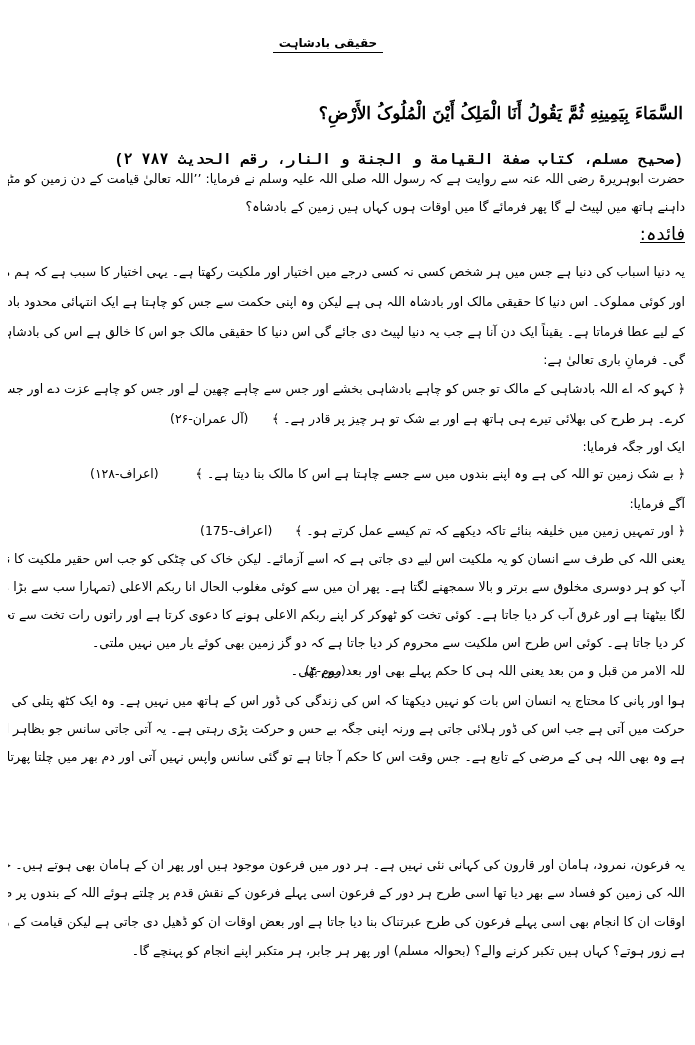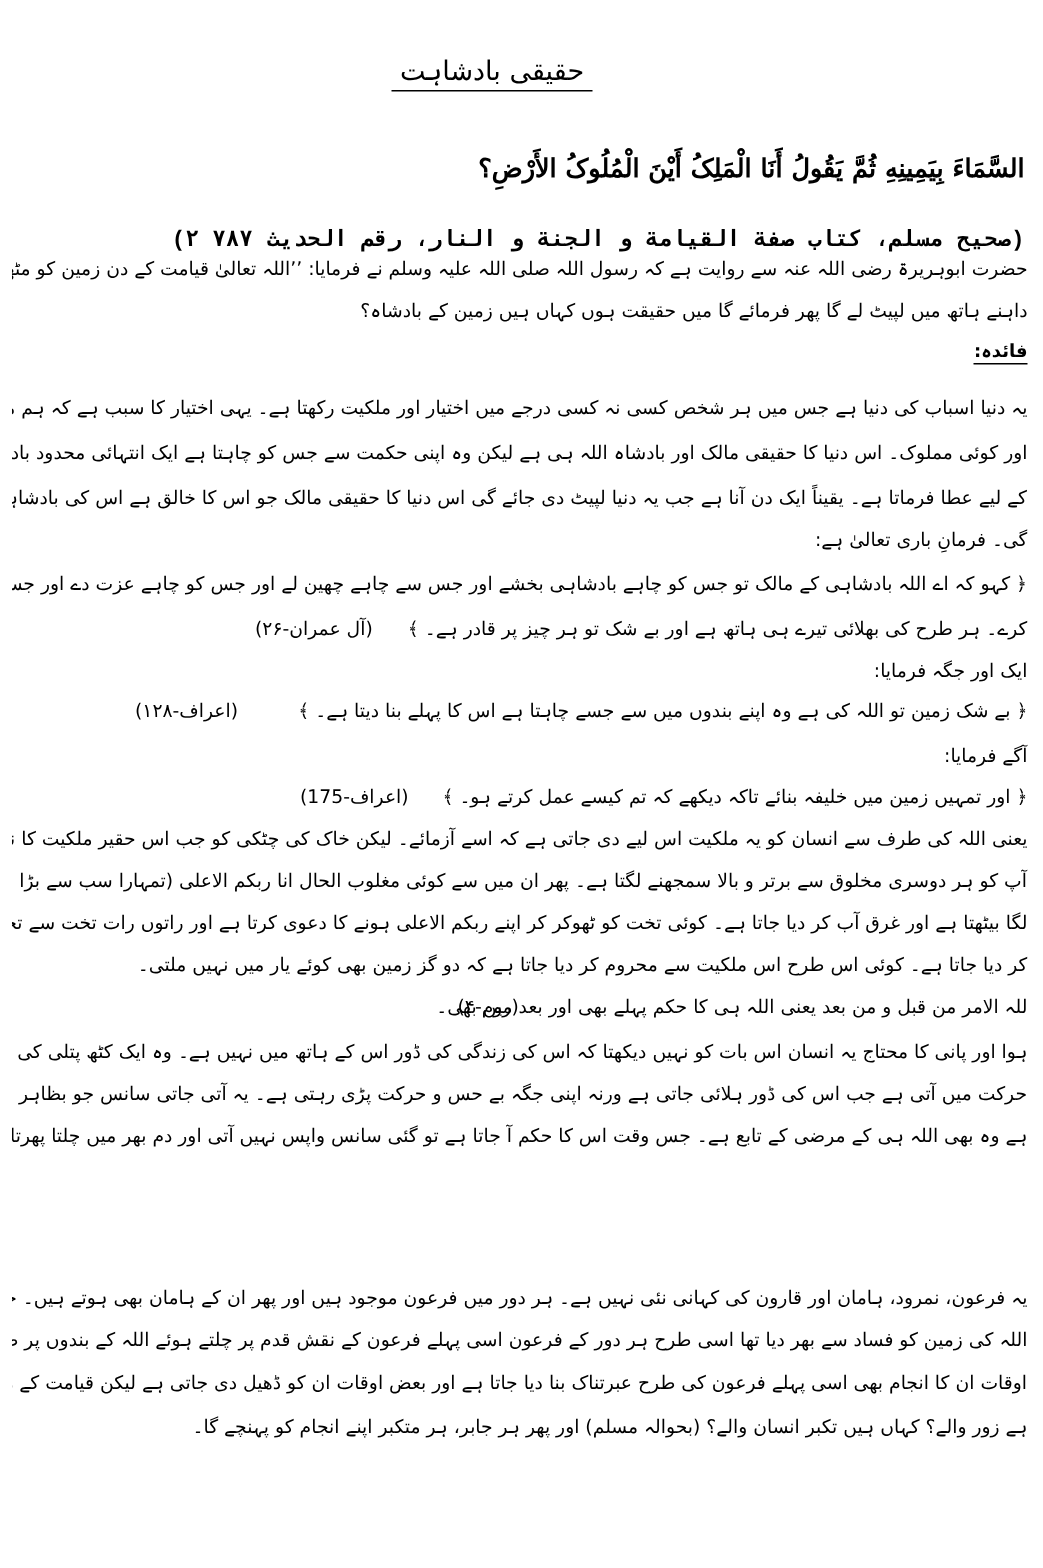--- a/index.html
+++ b/index.html
@@ -4,83 +4,83 @@
   <style>
     html, body { margin: 0; padding: 0; background: #ffffff; }
     body {
       width: 695px; height: 1045px; overflow: hidden;
       font-family: "DejaVu Sans", sans-serif;
       color: #000; position: relative;
     }
     .page { position: absolute; left: 0; top: 0; width: 695px; height: 1045px; direction: rtl; }
     .title {
       position: absolute; top: 36px; left: 0; width: 656px; text-align: center;
-      font-size: 18px; font-weight: normal;
+      font-size: 12px; font-weight: bold;
     }
     .title span { border-bottom: 1.5px solid #000; padding: 0 6px 2px; }
     .arabic {
       position: absolute; left: 8px; right: 12px; text-align: justify; text-align-last: right;
       font-family: "DejaVu Serif", serif; font-size: 17px; font-weight: bold; line-height: 34px;
     }
     .arabic.l1 { top: 62px; }
     .arabic.l2 { top: 96px; }
     .ref {
       position: absolute; left: 8px; right: 12px; top: 150px; text-align: right;
       font-family: Liberation Mono, monospace; font-size: 15px; font-weight: bold;
     }
     .line {
       position: absolute; left: 8px; right: 10px; height: 28px; line-height: 28px;
       font-size: 12.5px; white-space: nowrap; overflow: hidden;
       text-align: justify; text-align-last: justify;
     }
     .line.r { text-align-last: right; }
     .heading {
-      position: absolute; right: 10px; font-size: 12px; font-weight: bold;
+      position: absolute; right: 10px; font-size: 18px; font-weight: normal;
       border-bottom: 1.5px solid #000; line-height: 16px; text-align: center;
     }
     .cite { position: absolute; font-size: 12.5px; white-space: nowrap; direction: rtl; }
   </style>
 </head>
 <body>
 
 <div class="page">
   <div class="title"><span>حقیقی بادشاہت</span></div>
 
   <div class="arabic l2">السَّمَاءَ بِیَمِینِهِ ثُمَّ یَقُولُ أَنَا الْمَلِکُ أَیْنَ الْمُلُوکُ الأَرْضِ؟</div>
 
   <div class="ref">(صحیح مسلم، کتاب صفة القیامة و الجنة و النار، رقم الحدیث ۷۸۷ ۲)</div>
 
   <div class="line" style="top:165px">حضرت ابوہریرۃ رضی اللہ عنہ سے روایت ہے کہ رسول اللہ صلی اللہ علیہ وسلم نے فرمایا: ’’اللہ تعالیٰ قیامت کے دن زمین کو مٹھی میں لے لے گا اور آسمانوں کو</div>
-  <div class="line r" style="top:193px">داہنے ہاتھ میں لپیٹ لے گا پھر فرمائے گا میں حقیقت ہوں کہاں ہیں زمین کے بادشاہ؟</div>
+  <div class="line r" style="top:193px">داہنے ہاتھ میں لپیٹ لے گا پھر فرمائے گا میں اوقات ہوں کہاں ہیں زمین کے بادشاہ؟</div>
 
   <div class="heading" style="top:226px">فائدہ:</div>
 
   <div class="line" style="top:258px">یہ دنیا اسباب کی دنیا ہے جس میں ہر شخص کسی نہ کسی درجے میں اختیار اور ملکیت رکھتا ہے۔ یہی اختیار کا سبب ہے کہ ہم میں سے کوئی مالک بنتا ہے</div>
   <div class="line" style="top:288px">اور کوئی مملوک۔ اس دنیا کا حقیقی مالک اور بادشاہ اللہ ہی ہے لیکن وہ اپنی حکمت سے جس کو چاہتا ہے ایک انتہائی محدود بادشاہت انتہائی بے حقیقت مدت</div>
   <div class="line" style="top:318px">کے لیے عطا فرماتا ہے۔ یقیناً ایک دن آنا ہے جب یہ دنیا لپیٹ دی جائے گی اس دنیا کا حقیقی مالک جو اس کا خالق ہے اس کی بادشاہت ظاہر ہو جائے</div>
   <div class="line r" style="top:346px">گی۔ فرمانِ باری تعالیٰ ہے:</div>
   <div class="line" style="top:375px">﴿ کہو کہ اے اللہ بادشاہی کے مالک تو جس کو چاہے بادشاہی بخشے اور جس سے چاہے چھین لے اور جس کو چاہے عزت دے اور جسے چاہے ذلیل</div>
   <div class="line r" style="top:405px">کرے۔ ہر طرح کی بھلائی تیرے ہی ہاتھ ہے اور بے شک تو ہر چیز پر قادر ہے۔ ﴾</div>
   <div class="cite" style="top:405px; left:170px; line-height:28px">(آل عمران-۲۶)</div>
 
   <div class="line r" style="top:433px">ایک اور جگہ فرمایا:</div>
-  <div class="line r" style="top:460px">﴿ بے شک زمین تو اللہ کی ہے وہ اپنے بندوں میں سے جسے چاہتا ہے اس کا پہلے بنا دیتا ہے۔ ﴾</div>
+  <div class="line r" style="top:460px">﴿ بے شک زمین تو اللہ کی ہے وہ اپنے بندوں میں سے جسے چاہتا ہے اس کا مالک بنا دیتا ہے۔ ﴾</div>
   <div class="cite" style="top:460px; left:90px; line-height:28px">(اعراف-۱۲۸)</div>
   <div class="line r" style="top:490px">آگے فرمایا:</div>
   <div class="line r" style="top:517px">﴿ اور تمہیں زمین میں خلیفہ بنائے تاکہ دیکھے کہ تم کیسے عمل کرتے ہو۔ ﴾</div>
   <div class="cite" style="top:517px; left:200px; line-height:28px">(اعراف-175)</div>
 
   <div class="line" style="top:545px">یعنی اللہ کی طرف سے انسان کو یہ ملکیت اس لیے دی جاتی ہے کہ اسے آزمائے۔ لیکن خاک کی چٹکی کو جب اس حقیر ملکیت کا نشہ چڑھتا ہے تو وہ اپنے</div>
   <div class="line" style="top:573px">آپ کو ہر دوسری مخلوق سے برتر و بالا سمجھنے لگتا ہے۔ پھر ان میں سے کوئی مغلوب الحال انا ربکم الاعلی (تمہارا سب سے بڑا مالک میں ہوں) کا نعرہ</div>
   <div class="line" style="top:601px">لگا بیٹھتا ہے اور غرق آب کر دیا جاتا ہے۔ کوئی تخت کو ٹھوکر کر اپنے ربکم الاعلی ہونے کا دعوی کرتا ہے اور راتوں رات تخت سے تختہ کی طرف گامزن</div>
   <div class="line r" style="top:629px">کر دیا جاتا ہے۔ کوئی اس طرح اس ملکیت سے محروم کر دیا جاتا ہے کہ دو گز زمین بھی کوئے یار میں نہیں ملتی۔</div>
   <div class="line r" style="top:657px">للہ الامر من قبل و من بعد یعنی اللہ ہی کا حکم پہلے بھی اور بعد میں بھی۔</div>
   <div class="cite" style="top:657px; left:305px; line-height:28px">(روم-۴)</div>
 
   <div class="line" style="top:687px">ہوا اور پانی کا محتاج یہ انسان اس بات کو نہیں دیکھتا کہ اس کی زندگی کی ڈور اس کے ہاتھ میں نہیں ہے۔ وہ ایک کٹھ پتلی کی طرح ہے جو اسی وقت</div>
   <div class="line" style="top:715px">حرکت میں آتی ہے جب اس کی ڈور ہلائی جاتی ہے ورنہ اپنی جگہ بے حس و حرکت پڑی رہتی ہے۔ یہ آتی جاتی سانس جو بظاہر انسان کے اپنے اختیار میں</div>
   <div class="line" style="top:743px">ہے وہ بھی اللہ ہی کے مرضی کے تابع ہے۔ جس وقت اس کا حکم آ جاتا ہے تو گئی سانس واپس نہیں آتی اور دم بھر میں چلتا پھرتا وجود بے دم ہو کر ختم ہو جاتا</div>
 
   <div class="line" style="top:851px">یہ فرعون، نمرود، ہامان اور قارون کی کہانی نئی نہیں ہے۔ ہر دور میں فرعون موجود ہیں اور پھر ان کے ہامان بھی ہوتے ہیں۔ جس طرح پچھلے فرعون نے</div>
   <div class="line" style="top:879px">اللہ کی زمین کو فساد سے بھر دیا تھا اسی طرح ہر دور کے فرعون اسی پہلے فرعون کے نقش قدم پر چلتے ہوئے اللہ کے بندوں پر ظلم و جبر کرتے ہیں۔ بعض</div>
   <div class="line" style="top:908px">اوقات ان کا انجام بھی اسی پہلے فرعون کی طرح عبرتناک بنا دیا جاتا ہے اور بعض اوقات ان کو ڈھیل دی جاتی ہے لیکن قیامت کے روز اللہ فرمائے گا کہاں</div>
-  <div class="line r" style="top:937px">ہے زور والے؟ کہاں ہیں تکبر انسان والے؟ (بحوالہ مسلم) اور پھر ہر جابر، ہر متکبر اپنے انجام کو پہنچے گا۔</div>
+  <div class="line r" style="top:937px">ہے زور ہوتے؟ کہاں ہیں تکبر کرنے والے؟ (بحوالہ مسلم) اور پھر ہر جابر، ہر متکبر اپنے انجام کو پہنچے گا۔</div>
 </div>
 
 </body></html>

